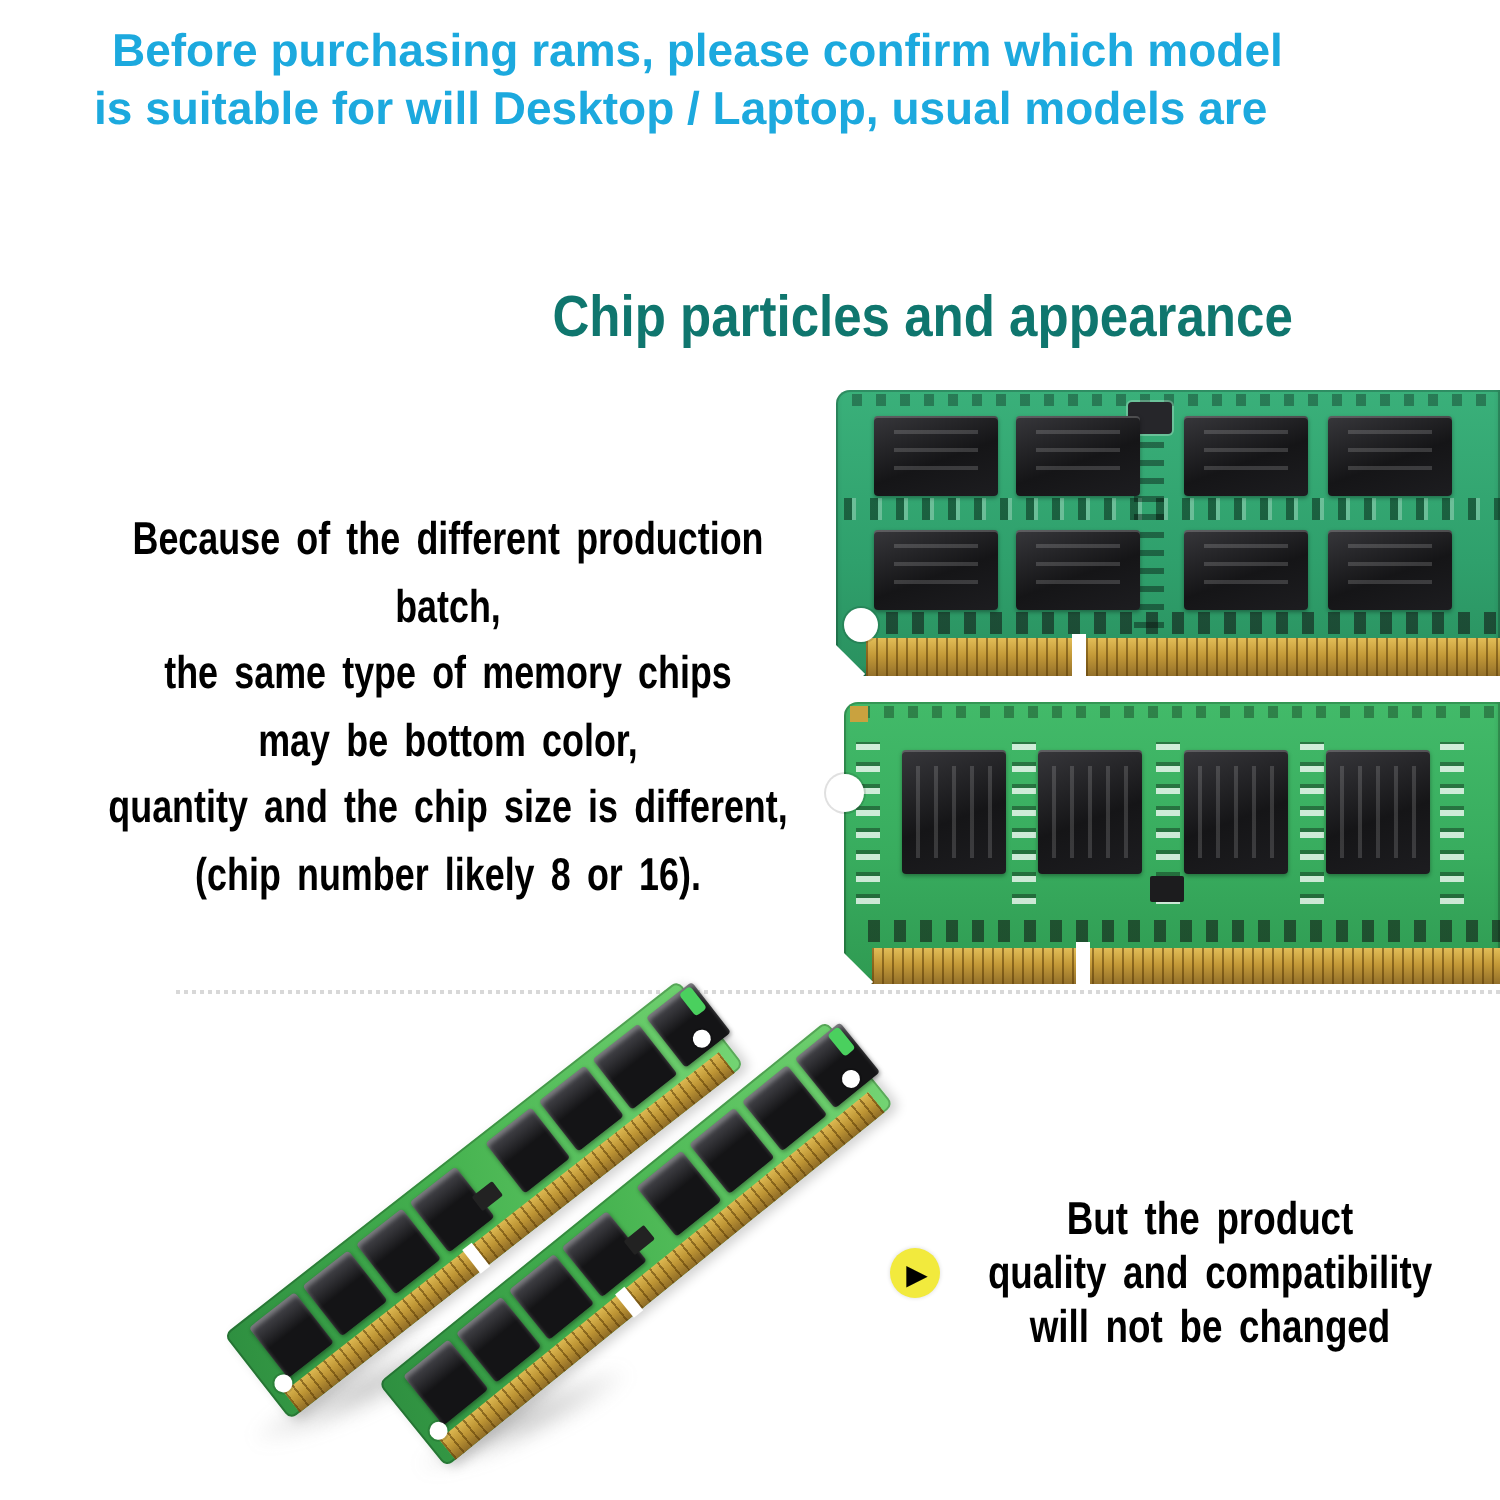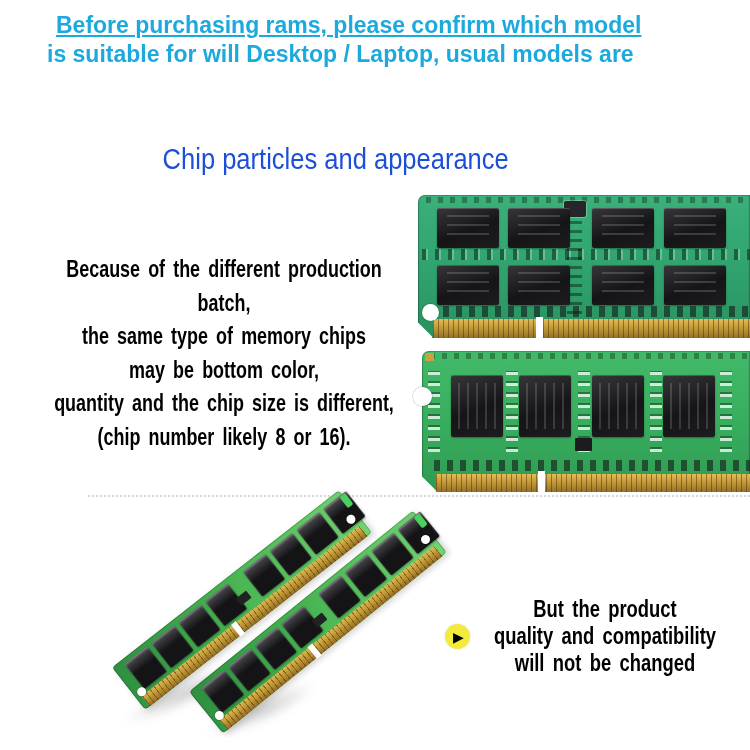--- a/index.html
+++ b/index.html
@@ -2,25 +2,25 @@
 <html><head>
 <meta charset="utf-8">
 <style>
   html,body{margin:0;padding:0;background:#fff;}
   .page{position:relative;width:750px;height:750px;background:#ffffff;overflow:hidden;
         font-family:"Liberation Sans", sans-serif;}
 
   
   .intro{position:absolute;left:47px;top:11px;width:690px;color:#1CA9DE;
          font-size:23px;font-weight:bold;line-height:29px;}
-  .intro .line:first-child{padding-left:9px;text-decoration:underline;}
-
-  
-  .section-title{position:absolute;top:143px;left:0;width:672px;text-align:center;
-                 color:#1d4ed8;font-size:29px;font-weight:normal;}
+  .intro .line:first-child{padding-left:9px;}
+
+  
+  .section-title{position:absolute;top:143px;left:0;width:672px;text-align:right;
+                 color:#0f766e;font-size:29px;font-weight:bold;}
   .section-title .squeeze{display:inline-block;transform:scaleX(.88);transform-origin:50% 50%;}
 
   
   .left-note{position:absolute;top:253px;left:6px;width:436px;text-align:center;
              color:#000;font-size:23px;font-weight:bold;line-height:33.5px;}
   .left-note .squeeze{display:block;transform:scaleX(.78);transform-origin:50% 0;word-spacing:4px;}
   .bottom-note{position:absolute;top:596px;left:450px;width:310px;text-align:center;
                color:#000;font-size:23px;font-weight:bold;line-height:27px;}
   .bottom-note .squeeze{display:block;transform:scaleX(.8);transform-origin:50% 0;word-spacing:4px;}
 

